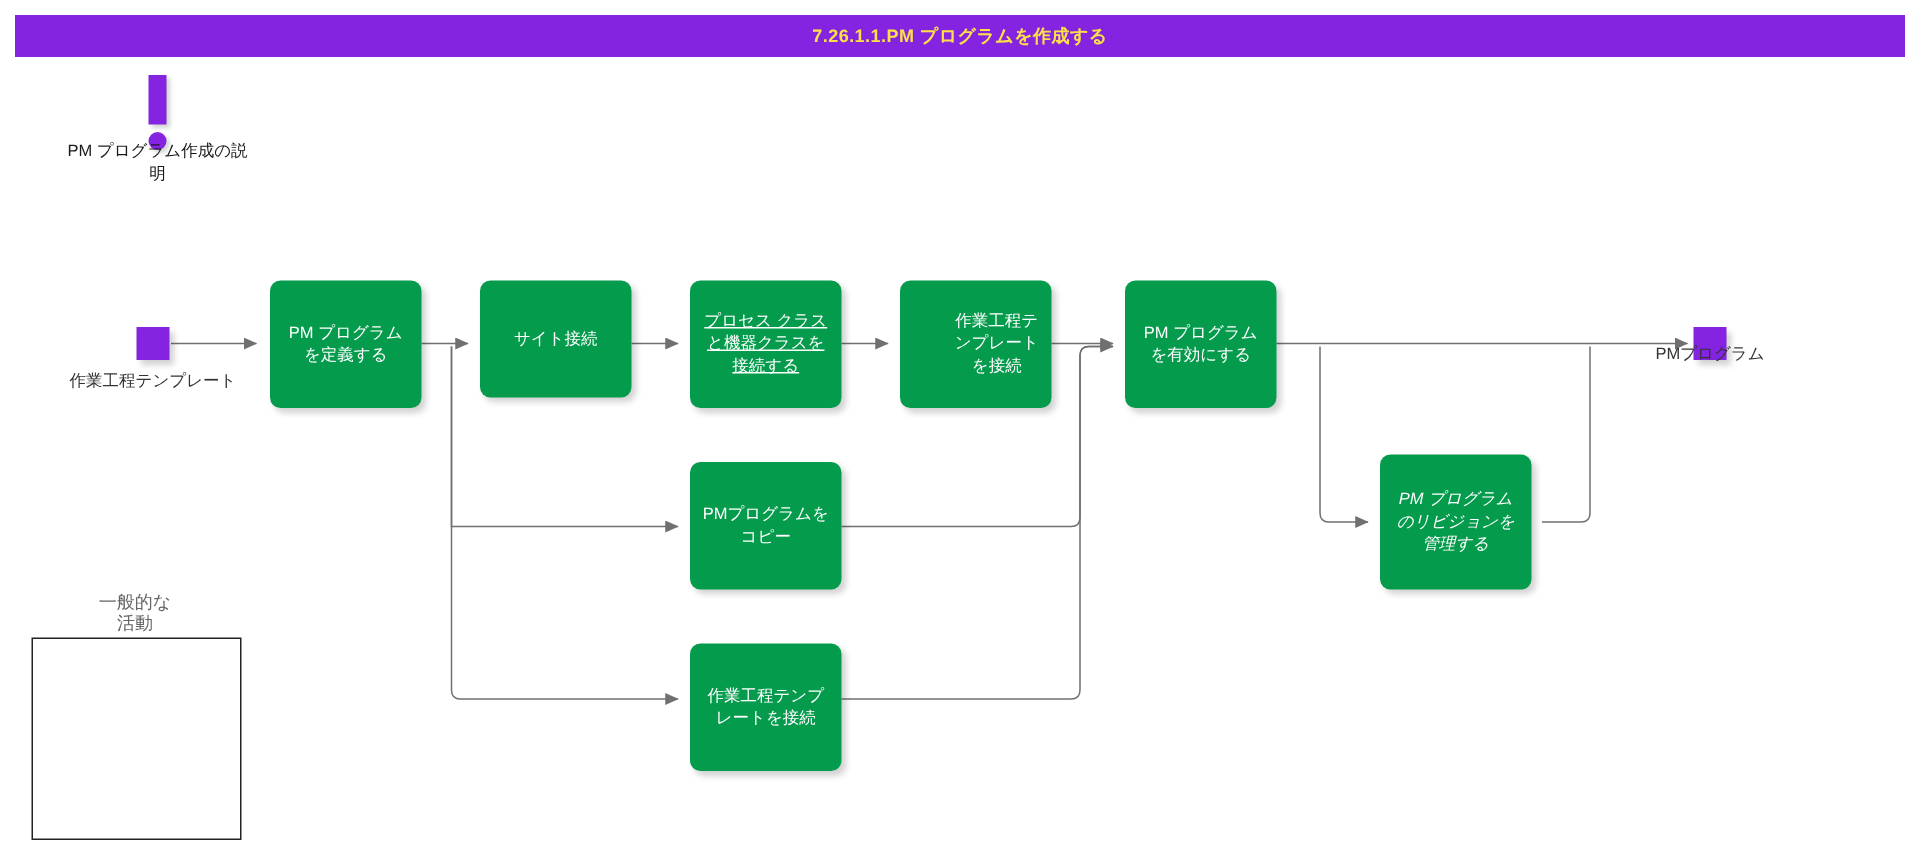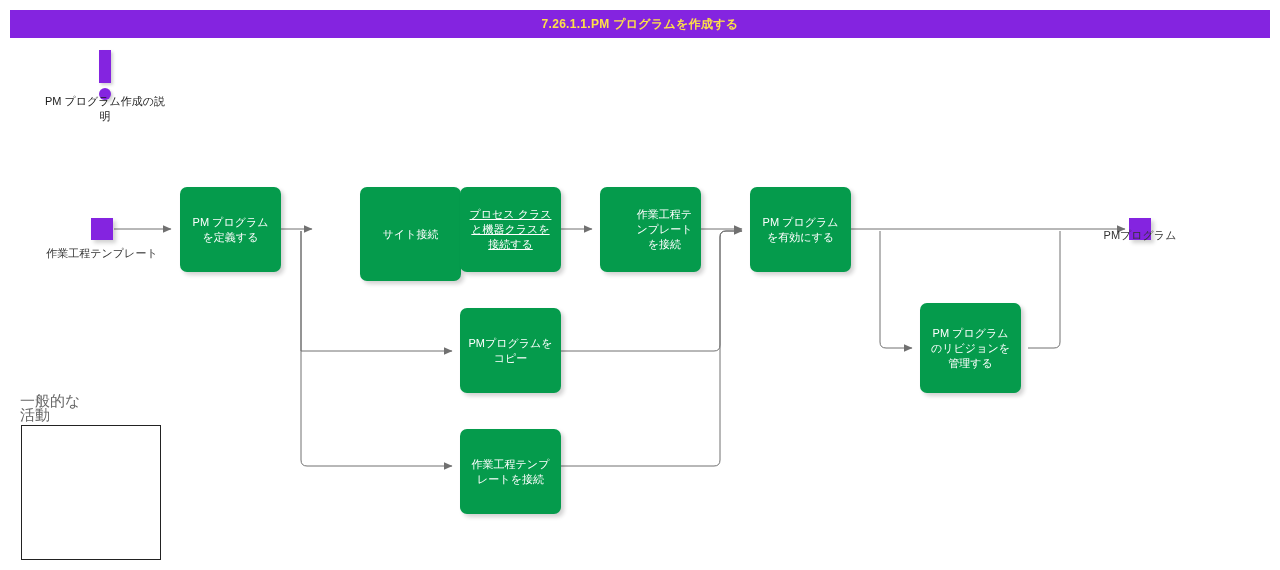--- a/index.html
+++ b/index.html
@@ -65,22 +65,22 @@
   .note-label{
     position:absolute;font-size:11px;color:#1a1a1a;line-height:15px;
     width:130px;text-align:center;
   }
 
   
   .group-box{
     position:absolute;border:1px solid #222222;background:transparent;
   }
   .group-label{
-    position:absolute;font-size:15px;color:#666666;line-height:14px;
-    width:140px;text-align:left;
+    position:absolute;font-size:12px;color:#666666;line-height:14px;
+    width:140px;text-align:center;
   }
 </style>
 </head>
 <body>
 
 <div id="stage">
 
   <div class="titlebar">
     <div class="title-text">7.26.1.1.PM プログラムを作成する</div>
   </div>
@@ -128,21 +128,21 @@
   <div class="terminator" style="left:91px;top:218px;"></div>
   <div class="term-label" style="left:12px;top:246px;width:180px;">作業工程テンプレート</div>
 
   <div class="terminator" style="left:1129px;top:218px;"></div>
   <div class="term-label" style="left:1060px;top:228px;width:160px;">PMプログラム</div>
 
   <div class="node" style="left:180px;top:187px;width:101px;height:85px;">
     <span>PM プログラムを定義する</span>
   </div>
 
-  <div class="node" style="left:320px;top:187px;width:101px;height:94px;margin-left:40px;">
+  <div class="node" style="left:320px;top:187px;width:101px;height:78px;">
     <span>サイト接続</span>
   </div>
 
   <div class="node" style="left:460px;top:187px;width:101px;height:85px;text-decoration:underline;">
     <span>プロセス クラスと機器クラスを接続する</span>
   </div>
 
   <div class="node" style="left:600px;top:187px;width:101px;height:85px;padding-left:36px;">
     <span>作業工程テンプレートを接続</span>
   </div>
@@ -152,21 +152,21 @@
   </div>
 
   <div class="node" style="left:750px;top:187px;width:101px;height:85px;">
     <span>PM プログラムを有効にする</span>
   </div>
 
   <div class="node" style="left:460px;top:429px;width:101px;height:85px;">
     <span>作業工程テンプレートを接続</span>
   </div>
 
-  <div class="node" style="left:920px;top:303px;width:101px;height:90px;">
+  <div class="node" style="left:920px;top:303px;width:101px;height:90px;font-style:italic;">
     <span>PM プログラムのリビジョンを管理する</span>
   </div>
 
   <div class="group-label" style="left:20px;top:394px;">
     <div>一般的な</div>
     <div>活動</div>
   </div>
 
   <div class="group-box" style="left:21px;top:425px;width:138px;height:133px;"></div>
 

